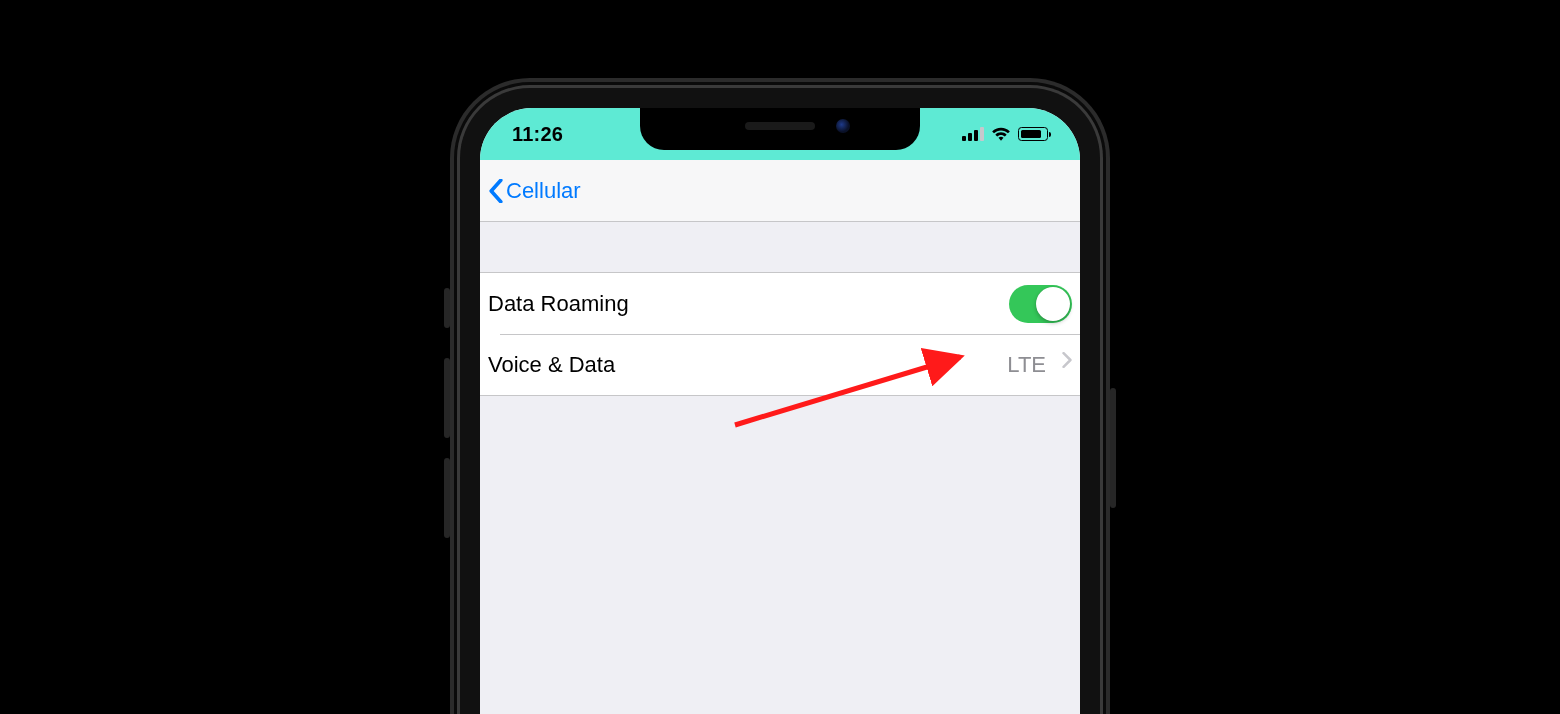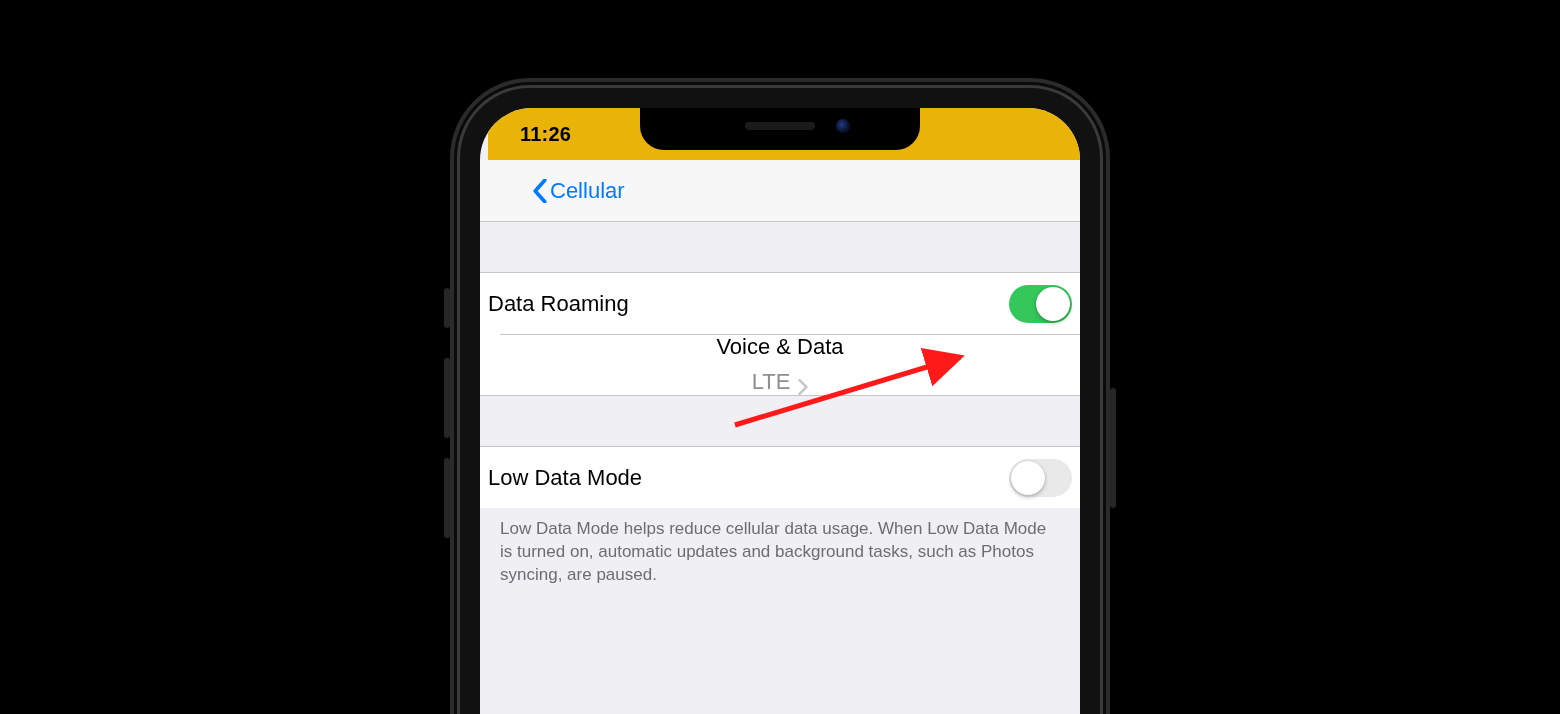--- a/index.html
+++ b/index.html
@@ -75,26 +75,27 @@
     position: absolute;
     left: calc(50% + 56px); top: 11px;
     width: 14px; height: 14px;
     background: radial-gradient(circle at 40% 40%, #1e3a8a 0%, #0a1128 60%);
     border-radius: 50%;
   }
 
   
   .statusbar {
     position: absolute;
-    top: 0; left: 8px; right: 0;
+    top: 0; left: 0; right: 0;
     height: 52px;
     display: flex;
+    justify-content: space-between;
     align-items: center;
     padding: 0 32px;
-    background: #eab308;
+    background: #5eead4;
     z-index: 4;
   }
   .status-time {
     font-size: 20px;
     font-weight: 600;
     color: #000;
     letter-spacing: 0.2px;
     width: 120px;
   }
   .status-right {
@@ -128,21 +129,20 @@
 
   
   .navbar {
     position: absolute;
     top: 52px; left:0; right:0;
     height: 62px;
     background: #f7f7f8;
     border-bottom: 1px solid #c6c6c8;
     display:flex;
     align-items:center;
-    padding-left:44px;
   }
   .nav-back {
     display:flex; align-items:center;
     color:#007aff;
     font-size: 22px;
     padding-left: 8px;
     cursor:pointer;
   }
   .nav-back svg { margin-right: 2px; }
   .nav-title {
@@ -171,30 +171,30 @@
     align-items:center;
     justify-content:space-between;
     padding: 0 8px;
     font-size: 22px;
     color:#000;
     border-top: 0.5px solid #c6c6c8;
     position: relative;
   }
   .cell:first-child { border-top: 0.5px solid #c6c6c8; }
   .cell:last-child { border-bottom: 0.5px solid #c6c6c8; }
-  .cell + .cell { border-top: none; flex-direction: column; }
+  .cell + .cell { border-top: none; }
   .cell + .cell::before {
     content:"";
     position:absolute;
     top:0; left:20px; right:0;
     height: 0.5px;
     background:#c6c6c8;
   }
   .cell-right {
-    display:flex; align-items:flex-end; gap:8px;
+    display:flex; align-items:flex-start; gap:16px;
     color:#8e8e93;
     font-size: 22px;
   }
   .chevron { color:#c7c7cc; }
 
   
   .toggle {
     width: 63px; height: 38px;
     border-radius: 19px;
     position: relative;
@@ -283,29 +283,20 @@
           <span>Voice &amp; Data</span>
           <div class="cell-right">
             <span>LTE</span>
             <svg class="chevron" width="10" height="16" viewBox="0 0 8 14">
               <polyline points="1,1 7,7 1,13" fill="none" stroke="#c7c7cc" stroke-width="2.2" stroke-linecap="round" stroke-linejoin="round"></polyline>
             </svg>
           </div>
         </div>
       </div>
 
-      <div class="group">
-        <div class="cell">
-          <span>Low Data Mode</span>
-          <div class="toggle off">
-            <div class="knob"></div>
-          </div>
-        </div>
-        <div class="footer-text">Low Data Mode helps reduce cellular data usage. When Low Data Mode is turned on, automatic updates and background tasks, such as Photos syncing, are paused.</div>
-      </div>
 
     </div>
   </div>
 </div>
 
 <svg class="arrow-overlay">
   <defs>
     <marker id="arrowhead" markerWidth="8" markerHeight="8" refX="7" refY="4" orient="auto">
       <polygon points="0 0, 8 4, 0 8" fill="#ff1a1a"></polygon>
     </marker>

